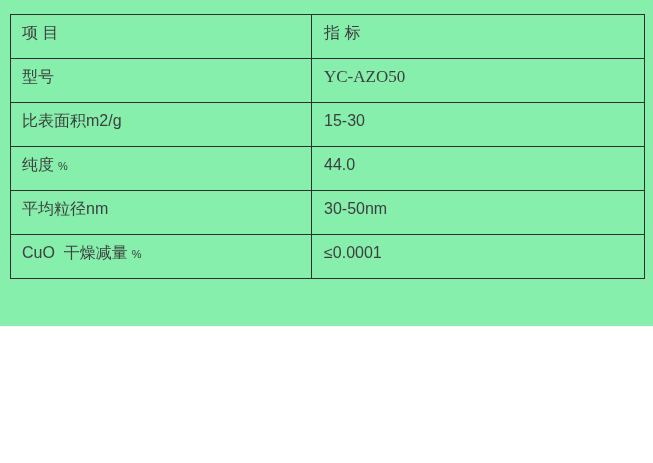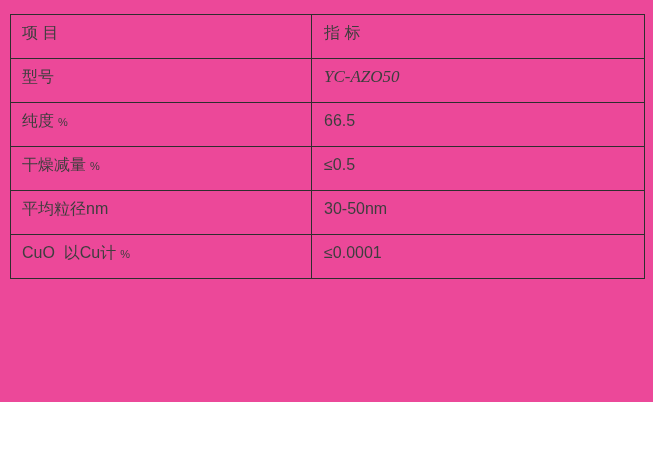--- a/index.html
+++ b/index.html
@@ -1,40 +1,40 @@
 <!DOCTYPE html>
 <html><head>
 <meta charset="utf-8">
 <style>
   html,body{margin:0;padding:0;}
   body{
     width:653px;height:463px;background:#ffffff;
     font-family:"Liberation Sans","DejaVu Sans",sans-serif;
     color:#3e3e3e;
   }
-  .page{position:relative;width:653px;height:402px;overflow:hidden;background:#ec4899;}
+  .page{position:relative;width:653px;height:326px;overflow:hidden;background:#86efac;}
   table.spec{
     position:absolute;left:10px;top:14px;
     border-collapse:collapse;table-layout:fixed;width:634px;
   }
   td{
     border:1px solid #2e2e2e;
     vertical-align:top;
     box-sizing:border-box;
     height:44px;
     padding:7px 4px 0 11px;
     font-size:16px;
     line-height:22px;
     white-space:pre;
     overflow:hidden;
   }
   td.c1{width:301px;}
   td.c2{width:333px;padding-left:12px;}
   .suffix{font-size:11px;margin-left:4px;}
-  .serif{font-family:"Liberation Serif","DejaVu Serif",serif;font-size:17px;font-style:italic;}
+  .serif{font-family:"Liberation Serif","DejaVu Serif",serif;font-size:17px;}
   .artifact{position:absolute;top:459px;height:3px;background:#8a8a8a;}
   .a1{left:48px;width:2px;}
   .a2{left:76px;width:2px;}
   .a3{left:84px;width:2px;}
 </style>
 </head>
 <body>
 
 <div class="page">
 
@@ -44,40 +44,40 @@
       <td class="c1"><span>项 目</span></td>
       <td class="c2"><span>指 标</span></td>
     </tr>
 
     <tr>
       <td class="c1"><span>型号</span><span class="suffix"></span></td>
       <td class="c2"><span class="serif">YC-AZO50</span></td>
     </tr>
 
 
+    <tr>
+      <td class="c1"><span>比表面积m2/g</span><span class="suffix"></span></td>
+      <td class="c2"><span>15-30</span></td>
+    </tr>
 
     <tr>
       <td class="c1"><span>纯度</span><span class="suffix">%</span></td>
-      <td class="c2"><span>66.5</span></td>
+      <td class="c2"><span>44.0</span></td>
     </tr>
 
-    <tr>
-      <td class="c1"><span>干燥减量</span><span class="suffix">%</span></td>
-      <td class="c2"><span>≤0.5</span></td>
-    </tr>
 
     <tr>
       <td class="c1"><span>平均粒径nm</span><span class="suffix"></span></td>
       <td class="c2"><span>30-50nm</span></td>
     </tr>
 
 
 
     <tr>
-      <td class="c1"><span>CuO  以Cu计</span><span class="suffix">%</span></td>
+      <td class="c1"><span>CuO  干燥减量</span><span class="suffix">%</span></td>
       <td class="c2"><span>≤0.0001</span></td>
     </tr>
   </tbody>
     </table>
 
   <div class="artifact a1"></div>
   <div class="artifact a2"></div>
   <div class="artifact a3"></div>
 
 </div>

